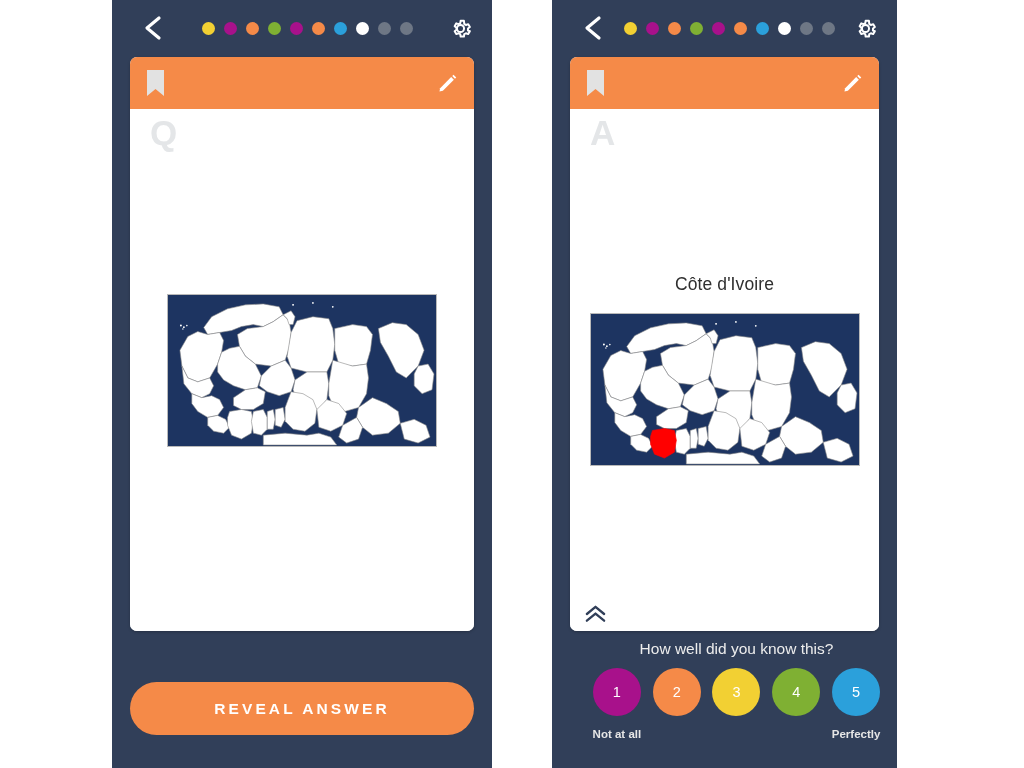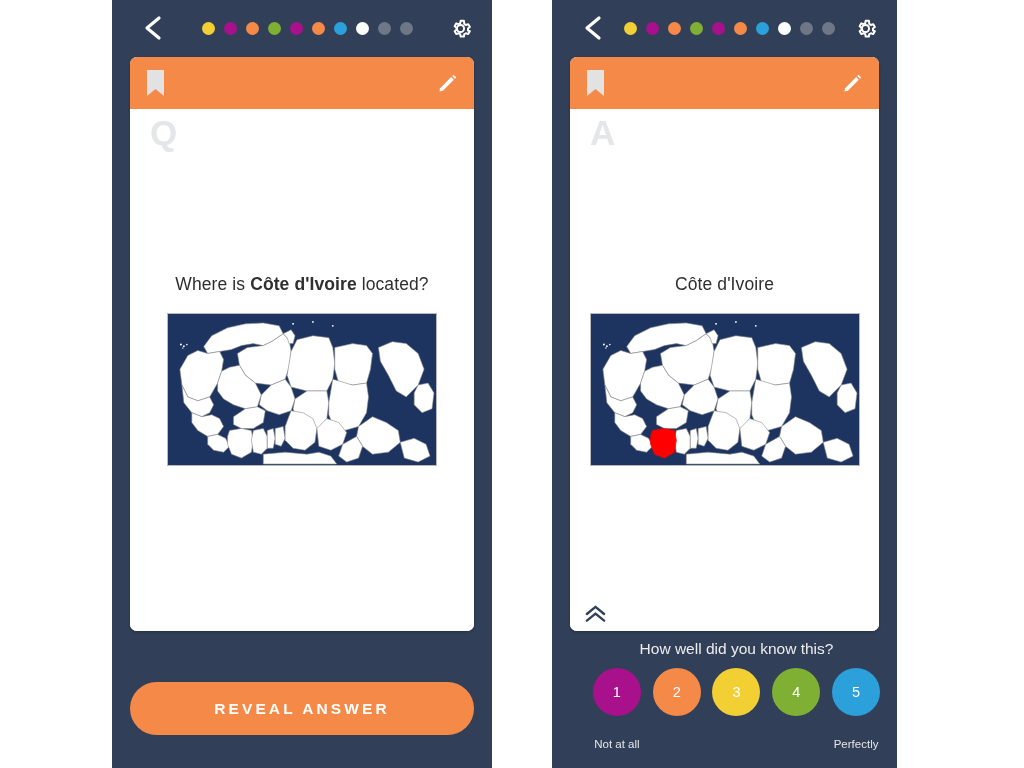--- a/index.html
+++ b/index.html
@@ -114,21 +114,21 @@
   }
   .rating-cell {
     display:flex; flex-direction:column; align-items:center; width:56px;
   }
   .rating-circle {
     width:48px; height:48px; border-radius:50%;
     display:flex; align-items:center; justify-content:center;
     color:#ffffff; font-size:14.5px; cursor:pointer;
   }
   .rating-label {
-    margin-top:22px; font-size:11.5px; color:#E6E6E6; white-space:nowrap;
+    margin-top:12px; font-size:11.5px; color:#E6E6E6; white-space:nowrap;font-weight:bold;
   }
   .rating-label.empty { visibility:hidden; }
 </style>
 </head>
 <body>
 
 <div id="root">
 
   <div class="panel" id="panel-question">
 
@@ -165,23 +165,20 @@
         </svg>
         <svg class="pencil-icon" width="21" height="21" viewBox="0 0 24 24">
           <path d="M3.6 17.3 L16.2 4.7 L19.3 7.8 L6.7 20.4 L2.8 21.2 Z" fill="#ffffff"></path>
           <path d="M17.4 3.5 L18.9 2 L22 5.1 L20.5 6.6 Z" fill="#ffffff"></path>
         </svg>
       </div>
 
       <div class="card-body">
         <div class="watermark">Q</div>
 
-        <div class="qa-text">
-          <span>Where is </span><b>Côte d'Ivoire</b><span> located?</span>
-        </div>
 
         <div class="map-wrap">
           <svg viewBox="0 0 270 153" preserveAspectRatio="none">
             <rect x="0" y="0" width="270" height="153" fill="#1D3461"></rect>
             <g stroke="#8A8A8A" stroke-width="0.6" fill="#FFFFFF">
 
               <path d="M36,33 L44,22 L60,14 L78,10 L96,9 L112,12 L116,20 L106,27 L96,32 L86,30 L74,32 L64,36 L52,38 L40,40 Z"></path>
               <path d="M12,56 L20,42 L30,37 L40,40 L52,38 L56,46 L54,58 L50,70 L42,84 L30,88 L20,84 L14,72 Z"></path>
 
               <path d="M96,32 L106,27 L116,20 L122,26 L124,38 L122,54 L118,66 L104,72 L88,70 L78,62 L72,52 L70,40 L80,34 Z"></path>

